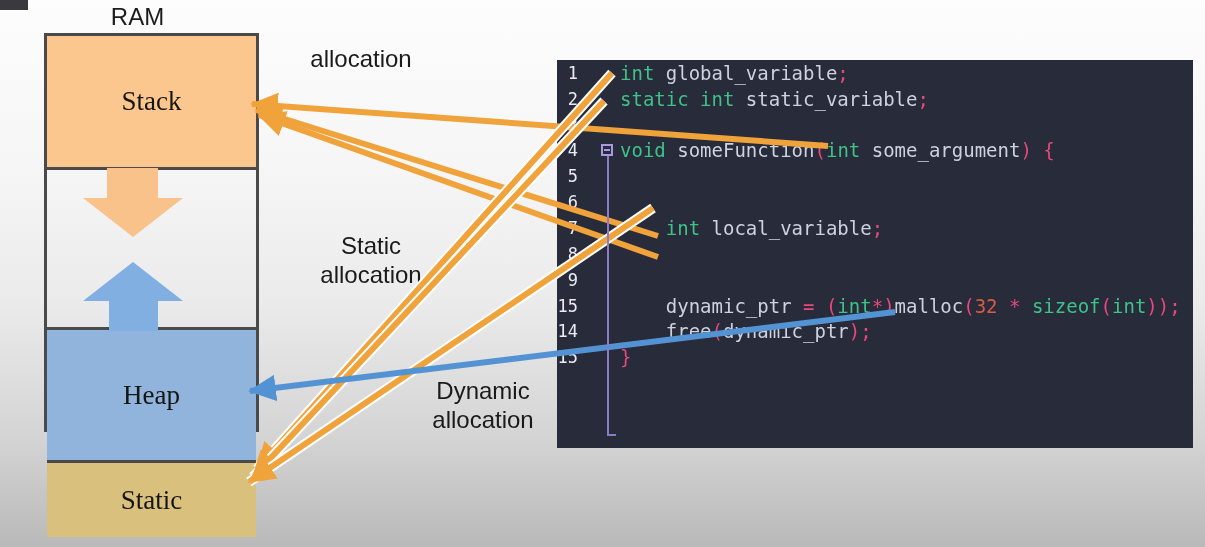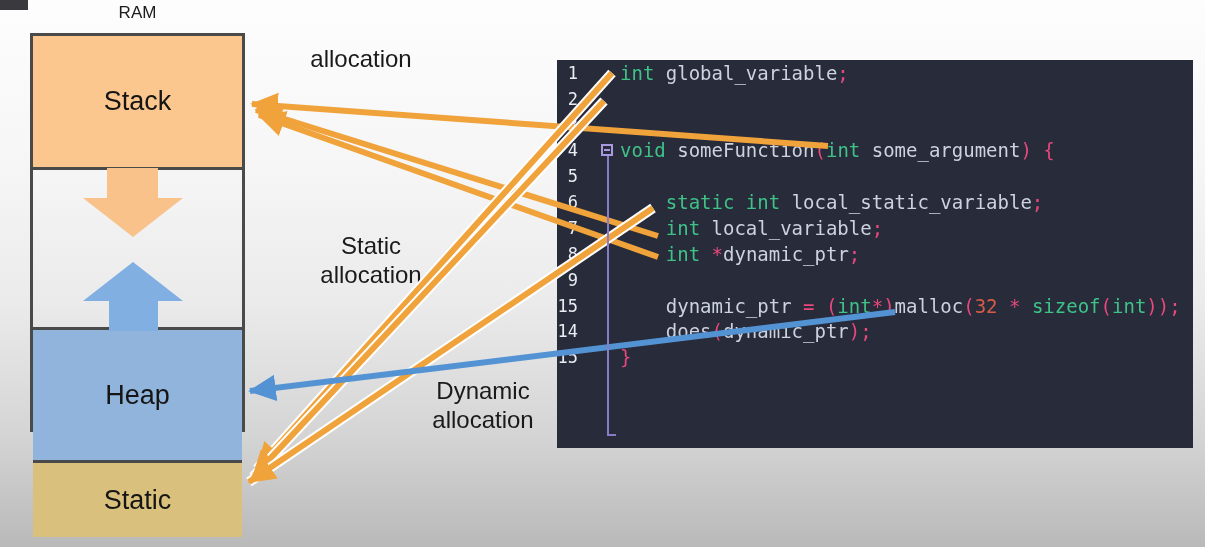--- a/index.html
+++ b/index.html
@@ -4,25 +4,25 @@
 <style>
   html,body{margin:0;padding:0;}
   #canvas{
     position:relative;width:1205px;height:547px;overflow:hidden;
     background:linear-gradient(180deg,#fdfdfd 0%,#f6f6f6 30%,#ebebeb 55%,#d4d4d4 80%,#b9b9b9 100%);
     font-family:"Liberation Sans",sans-serif;
   }
   
   .ram-title{
     position:absolute;left:30px;top:3px;width:215px;text-align:center;
-    font-size:17px;color:#1c1c1c;
+    font-size:24px;color:#1c1c1c;
   }
   .ram-box{
-    position:absolute;left:30px;top:33px;width:215px;height:399px;
-    border:3px solid #4a4a4a;box-sizing:border-box;
+    position:absolute;left:44px;top:33px;width:215px;height:399px;
+    border:3px solid #4a4a4a;box-sizing:border-box;font-family:Liberation Serif, serif;
   }
   .mem-section{
     position:absolute;left:0;width:209px;box-sizing:border-box;
     display:flex;align-items:center;justify-content:center;
     font-size:27px;color:#151515;
   }
   .sec-stack{top:0;height:134px;border-bottom:3px solid #4a4a4a;}
   .sec-heap{top:291px;height:136px;border-top:3px solid #4a4a4a;border-bottom:3px solid #4a4a4a;}
   .sec-static{top:427px;height:74px;}
   
@@ -100,56 +100,55 @@
   </div>
 
   <div class="code-panel">
     <div id="code-lines">
         <div class="code-line">
           <span class="gutter">1</span>
           <span class="code-text"><span class="t-k">int</span><span class="t-id"> global_variable</span><span class="t-p">;</span></span>
         </div>
         <div class="code-line">
           <span class="gutter">2</span>
+          <span class="code-text"><span class="t-k">static</span><span class="t-id"> </span><span class="t-k">int</span><span class="t-id"> static_variable</span><span class="t-p">;</span></span>
         </div>
         <div class="code-line">
           <span class="gutter">3</span>
           <span class="code-text"></span>
         </div>
         <div class="code-line">
           <span class="gutter">4</span>
           <span class="code-text"><span class="t-k">void</span><span class="t-id"> someFunction</span><span class="t-p">(</span><span class="t-k">int</span><span class="t-id"> some_argument</span><span class="t-p">)</span><span class="t-id"> </span><span class="t-p">{</span></span>
         </div>
         <div class="code-line">
           <span class="gutter">5</span>
           <span class="code-text"></span>
         </div>
         <div class="code-line">
           <span class="gutter">6</span>
-          <span class="code-text"><span class="t-id">    </span><span class="t-k">static</span><span class="t-id"> </span><span class="t-k">int</span><span class="t-id"> local_static_variable</span><span class="t-p">;</span></span>
         </div>
         <div class="code-line">
           <span class="gutter">7</span>
           <span class="code-text"><span class="t-id">    </span><span class="t-k">int</span><span class="t-id"> local_variable</span><span class="t-p">;</span></span>
         </div>
         <div class="code-line">
           <span class="gutter">8</span>
-          <span class="code-text"><span class="t-id">    </span><span class="t-k">int</span><span class="t-id"> </span><span class="t-p">*</span><span class="t-id">dynamic_ptr</span><span class="t-p">;</span></span>
         </div>
         <div class="code-line">
           <span class="gutter">9</span>
           <span class="code-text"></span>
         </div>
         <div class="code-line">
           <span class="gutter">15</span>
           <span class="code-text"><span class="t-id">    dynamic_ptr </span><span class="t-p">= (</span><span class="t-k">int</span><span class="t-p">*)</span><span class="t-id">malloc</span><span class="t-p">(</span><span class="t-n">32</span><span class="t-id"> </span><span class="t-p">*</span><span class="t-id"> </span><span class="t-k">sizeof</span><span class="t-p">(</span><span class="t-k">int</span><span class="t-p">));</span></span>
         </div>
         <div class="code-line">
           <span class="gutter">14</span>
-          <span class="code-text"><span class="t-id">    does</span><span class="t-p">(</span><span class="t-id">dynamic_ptr</span><span class="t-p">);</span></span>
+          <span class="code-text"><span class="t-id">    free</span><span class="t-p">(</span><span class="t-id">dynamic_ptr</span><span class="t-p">);</span></span>
         </div>
         <div class="code-line">
           <span class="gutter">15</span>
           <span class="code-text"><span class="t-p">}</span></span>
         </div>
       </div>
     <div class="guide-line"></div>
     <div class="fold-box"></div>
   </div>
 

